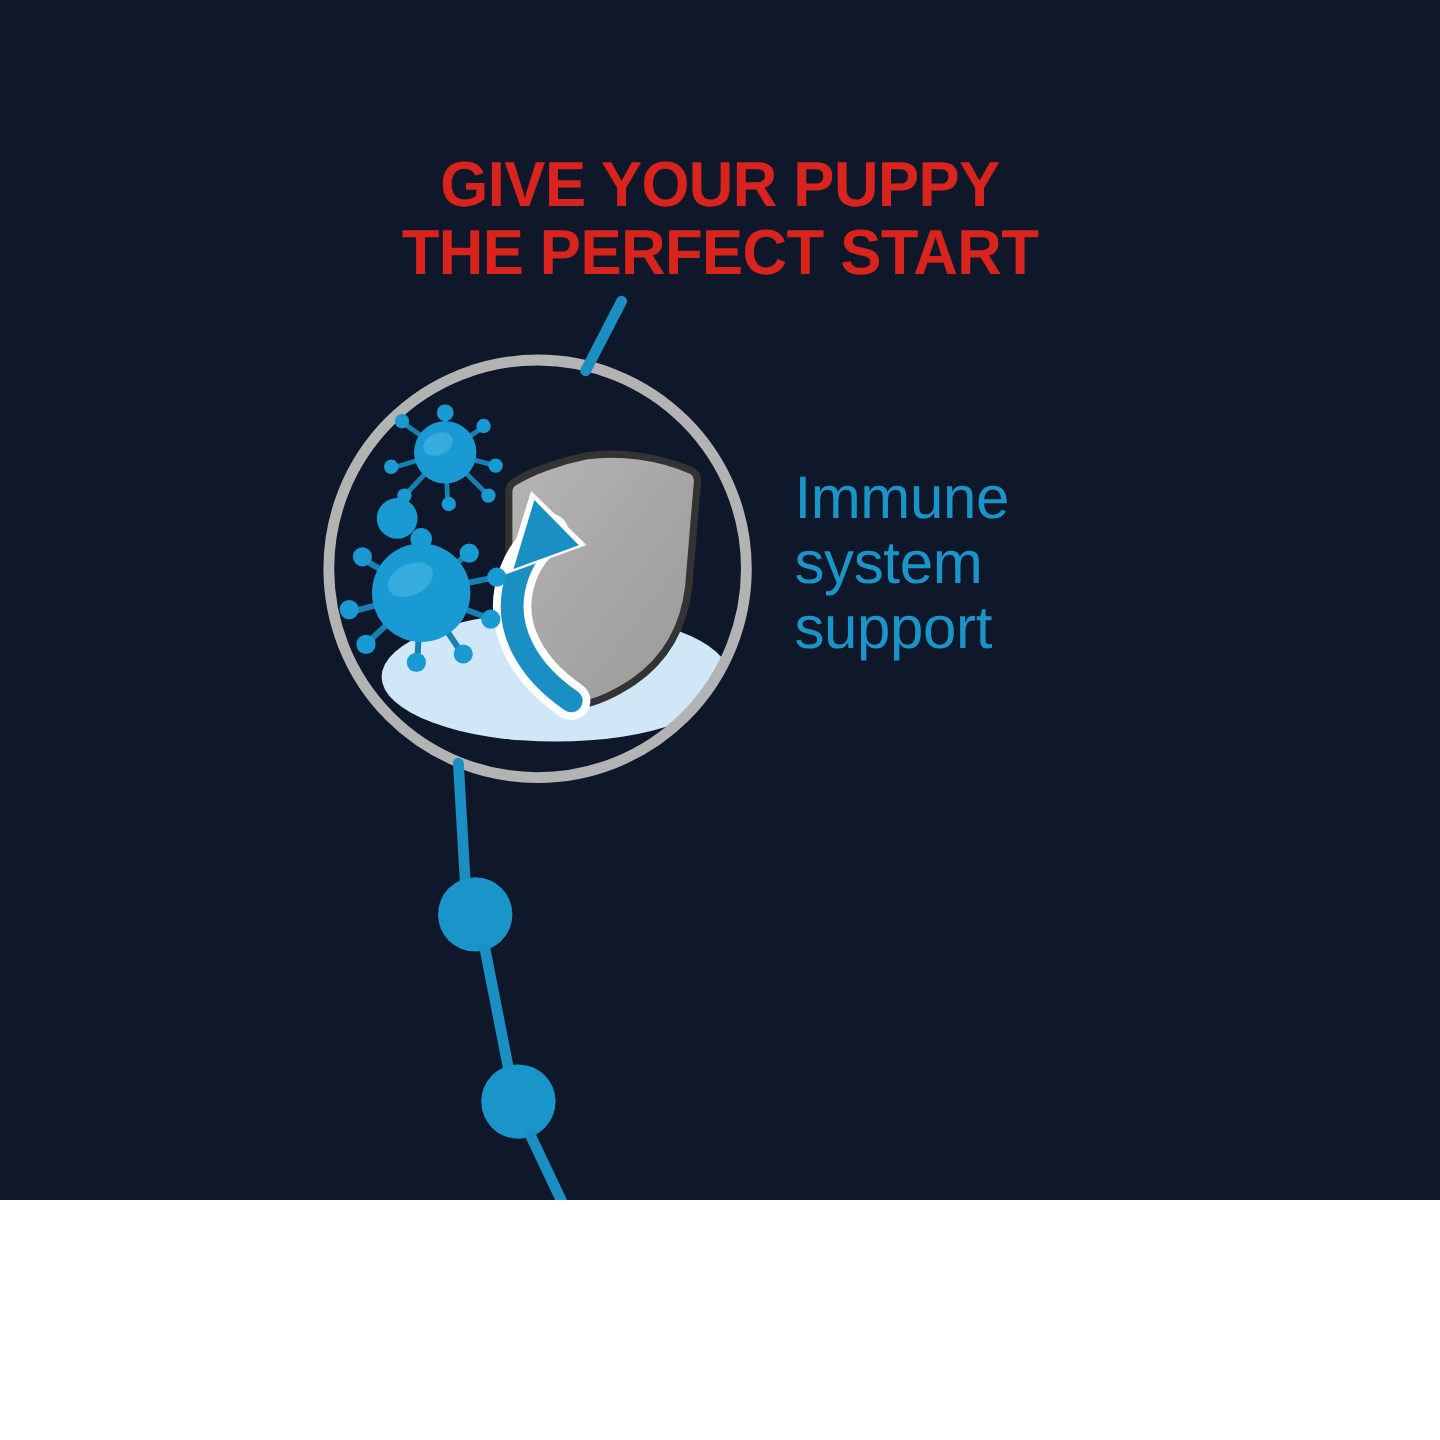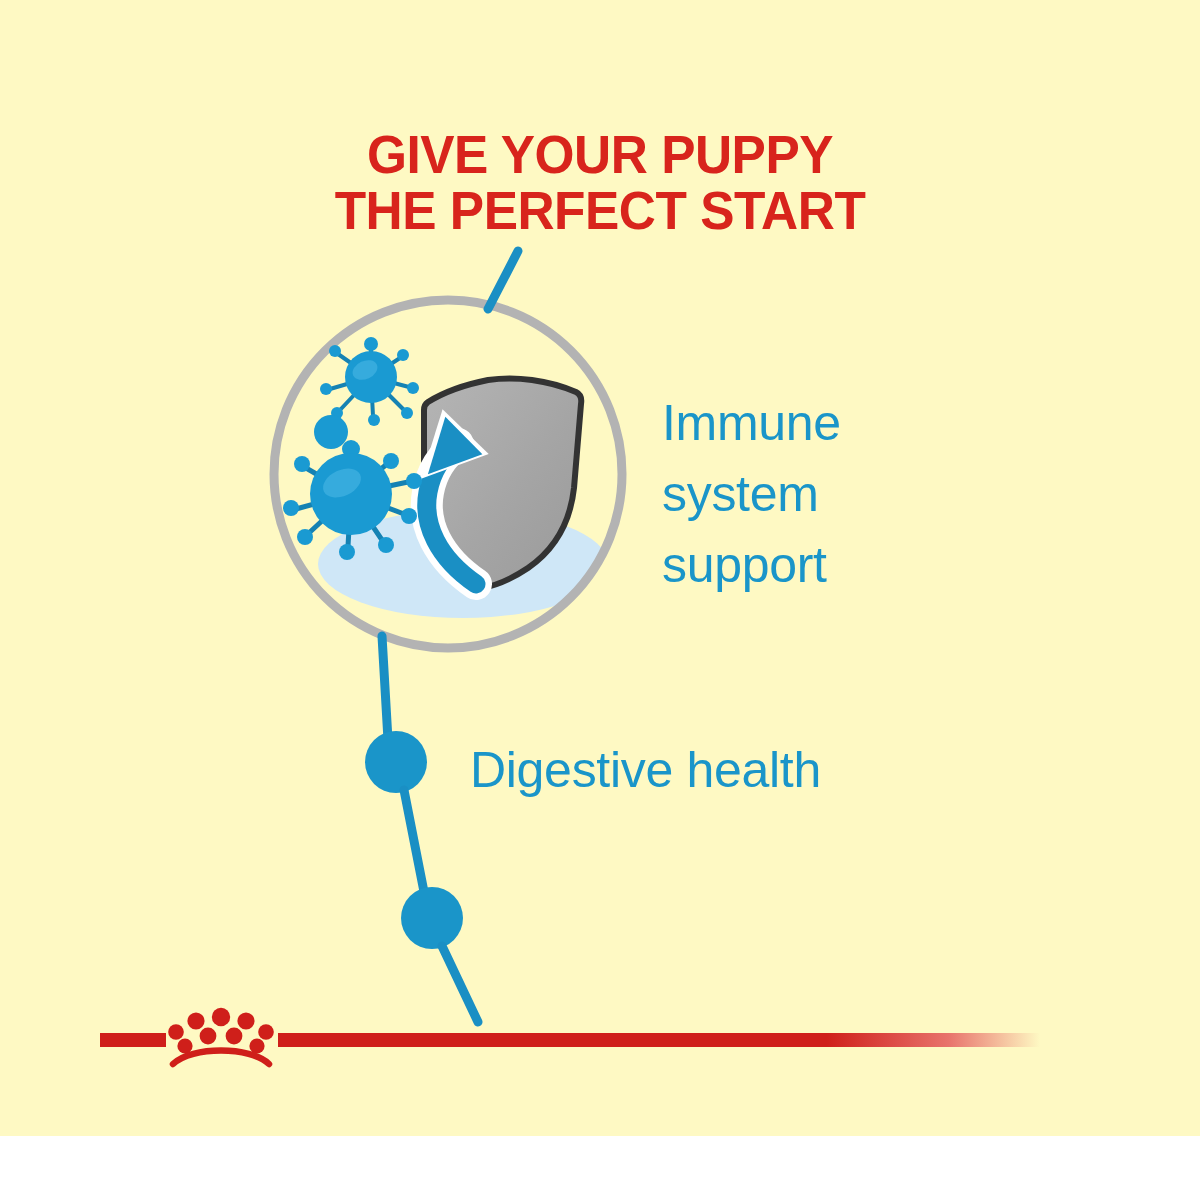--- a/index.html
+++ b/index.html
@@ -8,22 +8,22 @@
     padding: 0;
     background: #ffffff;
   }
   body {
     font-family: "Liberation Sans", sans-serif;
     -webkit-font-smoothing: antialiased;
   }
   #page {
     position: relative;
     width: 1200px;
-    height: 1136px;
-    background: #fef9c3;
+    height: 1000px;
+    background: #0f172a;
     overflow: hidden;
   }
 
   
   .headline {
     position: absolute;
     left: 0;
     top: 127px;
     width: 1200px;
     text-align: center;
@@ -58,21 +58,21 @@
     height: 400px;
   }
 
   
   .benefit {
     position: absolute;
     color: #1a95c9;
     font-family: "Liberation Sans", sans-serif;
     font-weight: normal;
     font-size: 50px;
-    line-height: 71px;
+    line-height: 54px;
     letter-spacing: -0.3px;
     white-space: pre-line;
   }
   .benefit-immune {
     left: 662px;
     top: 388px;
     width: 400px;
   }
   .benefit-digestive {
     left: 470px;
@@ -235,21 +235,20 @@
     <circle cx="66" cy="132" r="31" fill="#1a95c9"></circle>
     <line x1="74" y1="160" x2="96" y2="272" stroke="#1a8fc4" stroke-width="9" stroke-linecap="round"></line>
     <circle cx="102" cy="288" r="31" fill="#1a95c9"></circle>
     <line x1="112" y1="316" x2="148" y2="392" stroke="#1a8fc4" stroke-width="9" stroke-linecap="round"></line>
   </svg>
 
   <div class="benefit benefit-immune">Immune
 system
 support</div>
 
-  <div class="benefit benefit-digestive">Digestive health</div>
 
 
   <div class="brand-rule-left"></div>
   <div class="brand-rule-right"></div>
 
   <svg class="crown" viewBox="0 0 122 66" xmlns="http://www.w3.org/2000/svg">
     <g fill="#cf1f1a">
 
       <circle cx="61" cy="12" r="9.2"></circle>
       <circle cx="36" cy="16" r="8.6"></circle>

